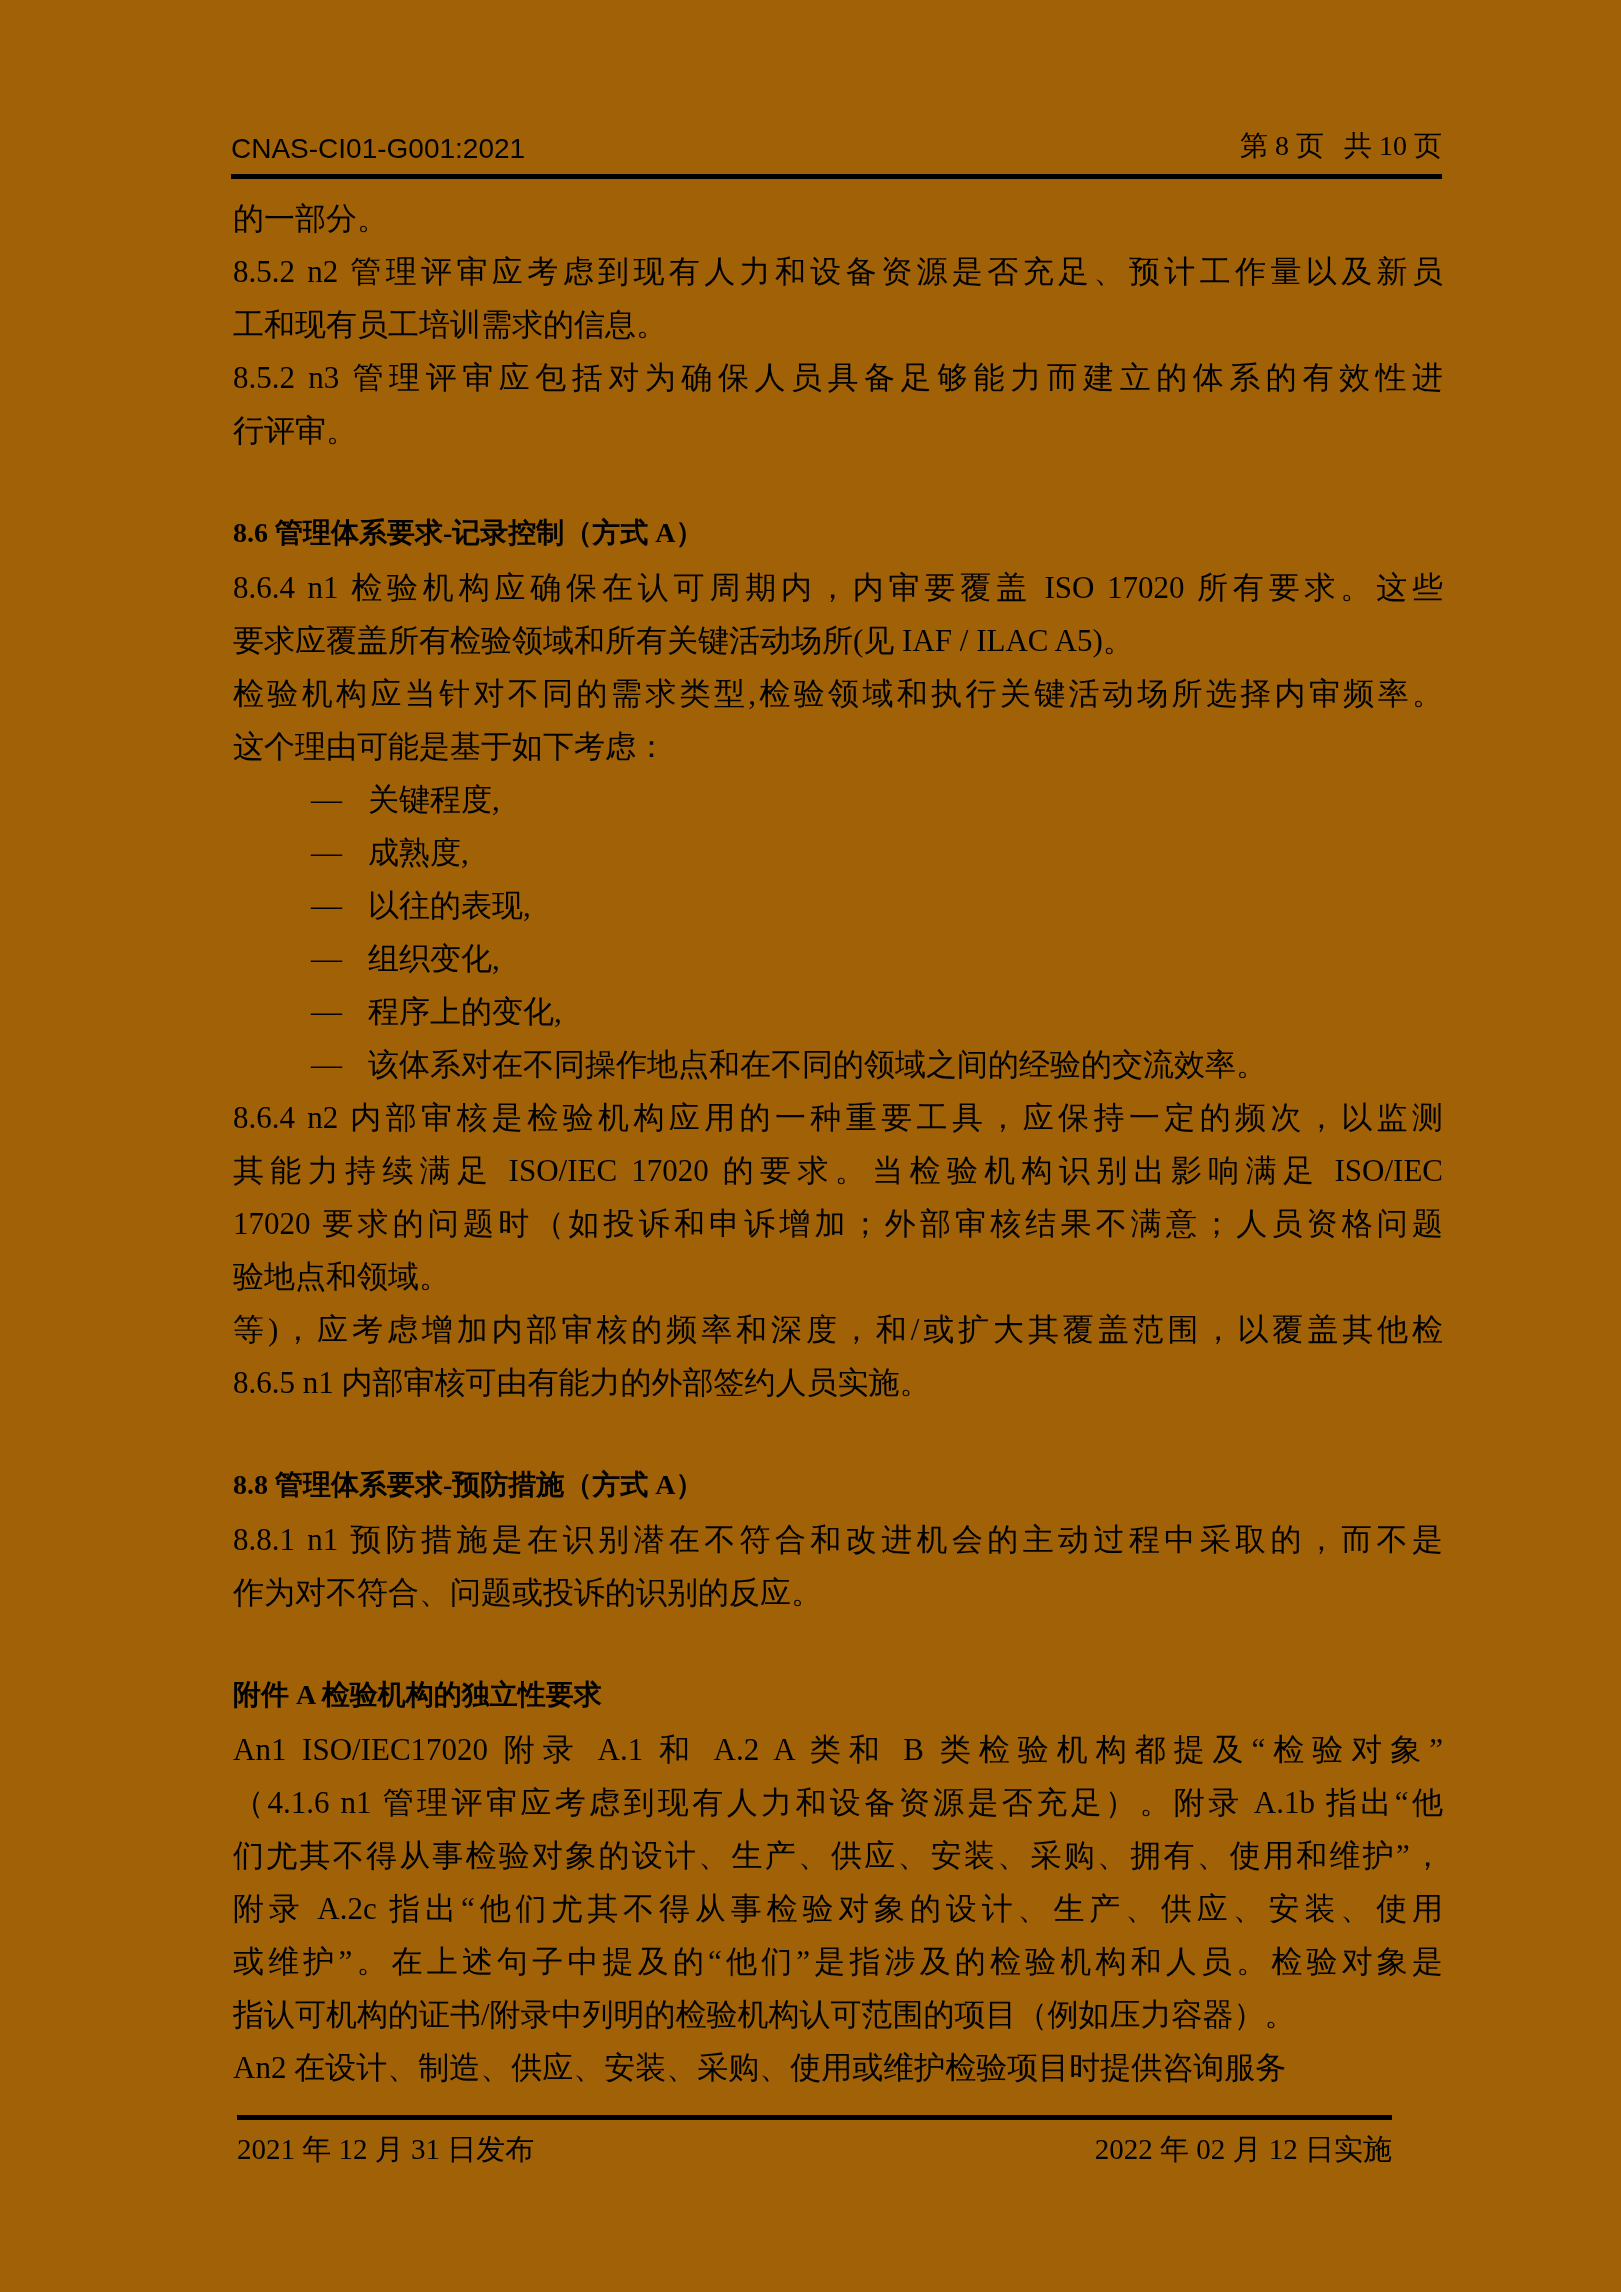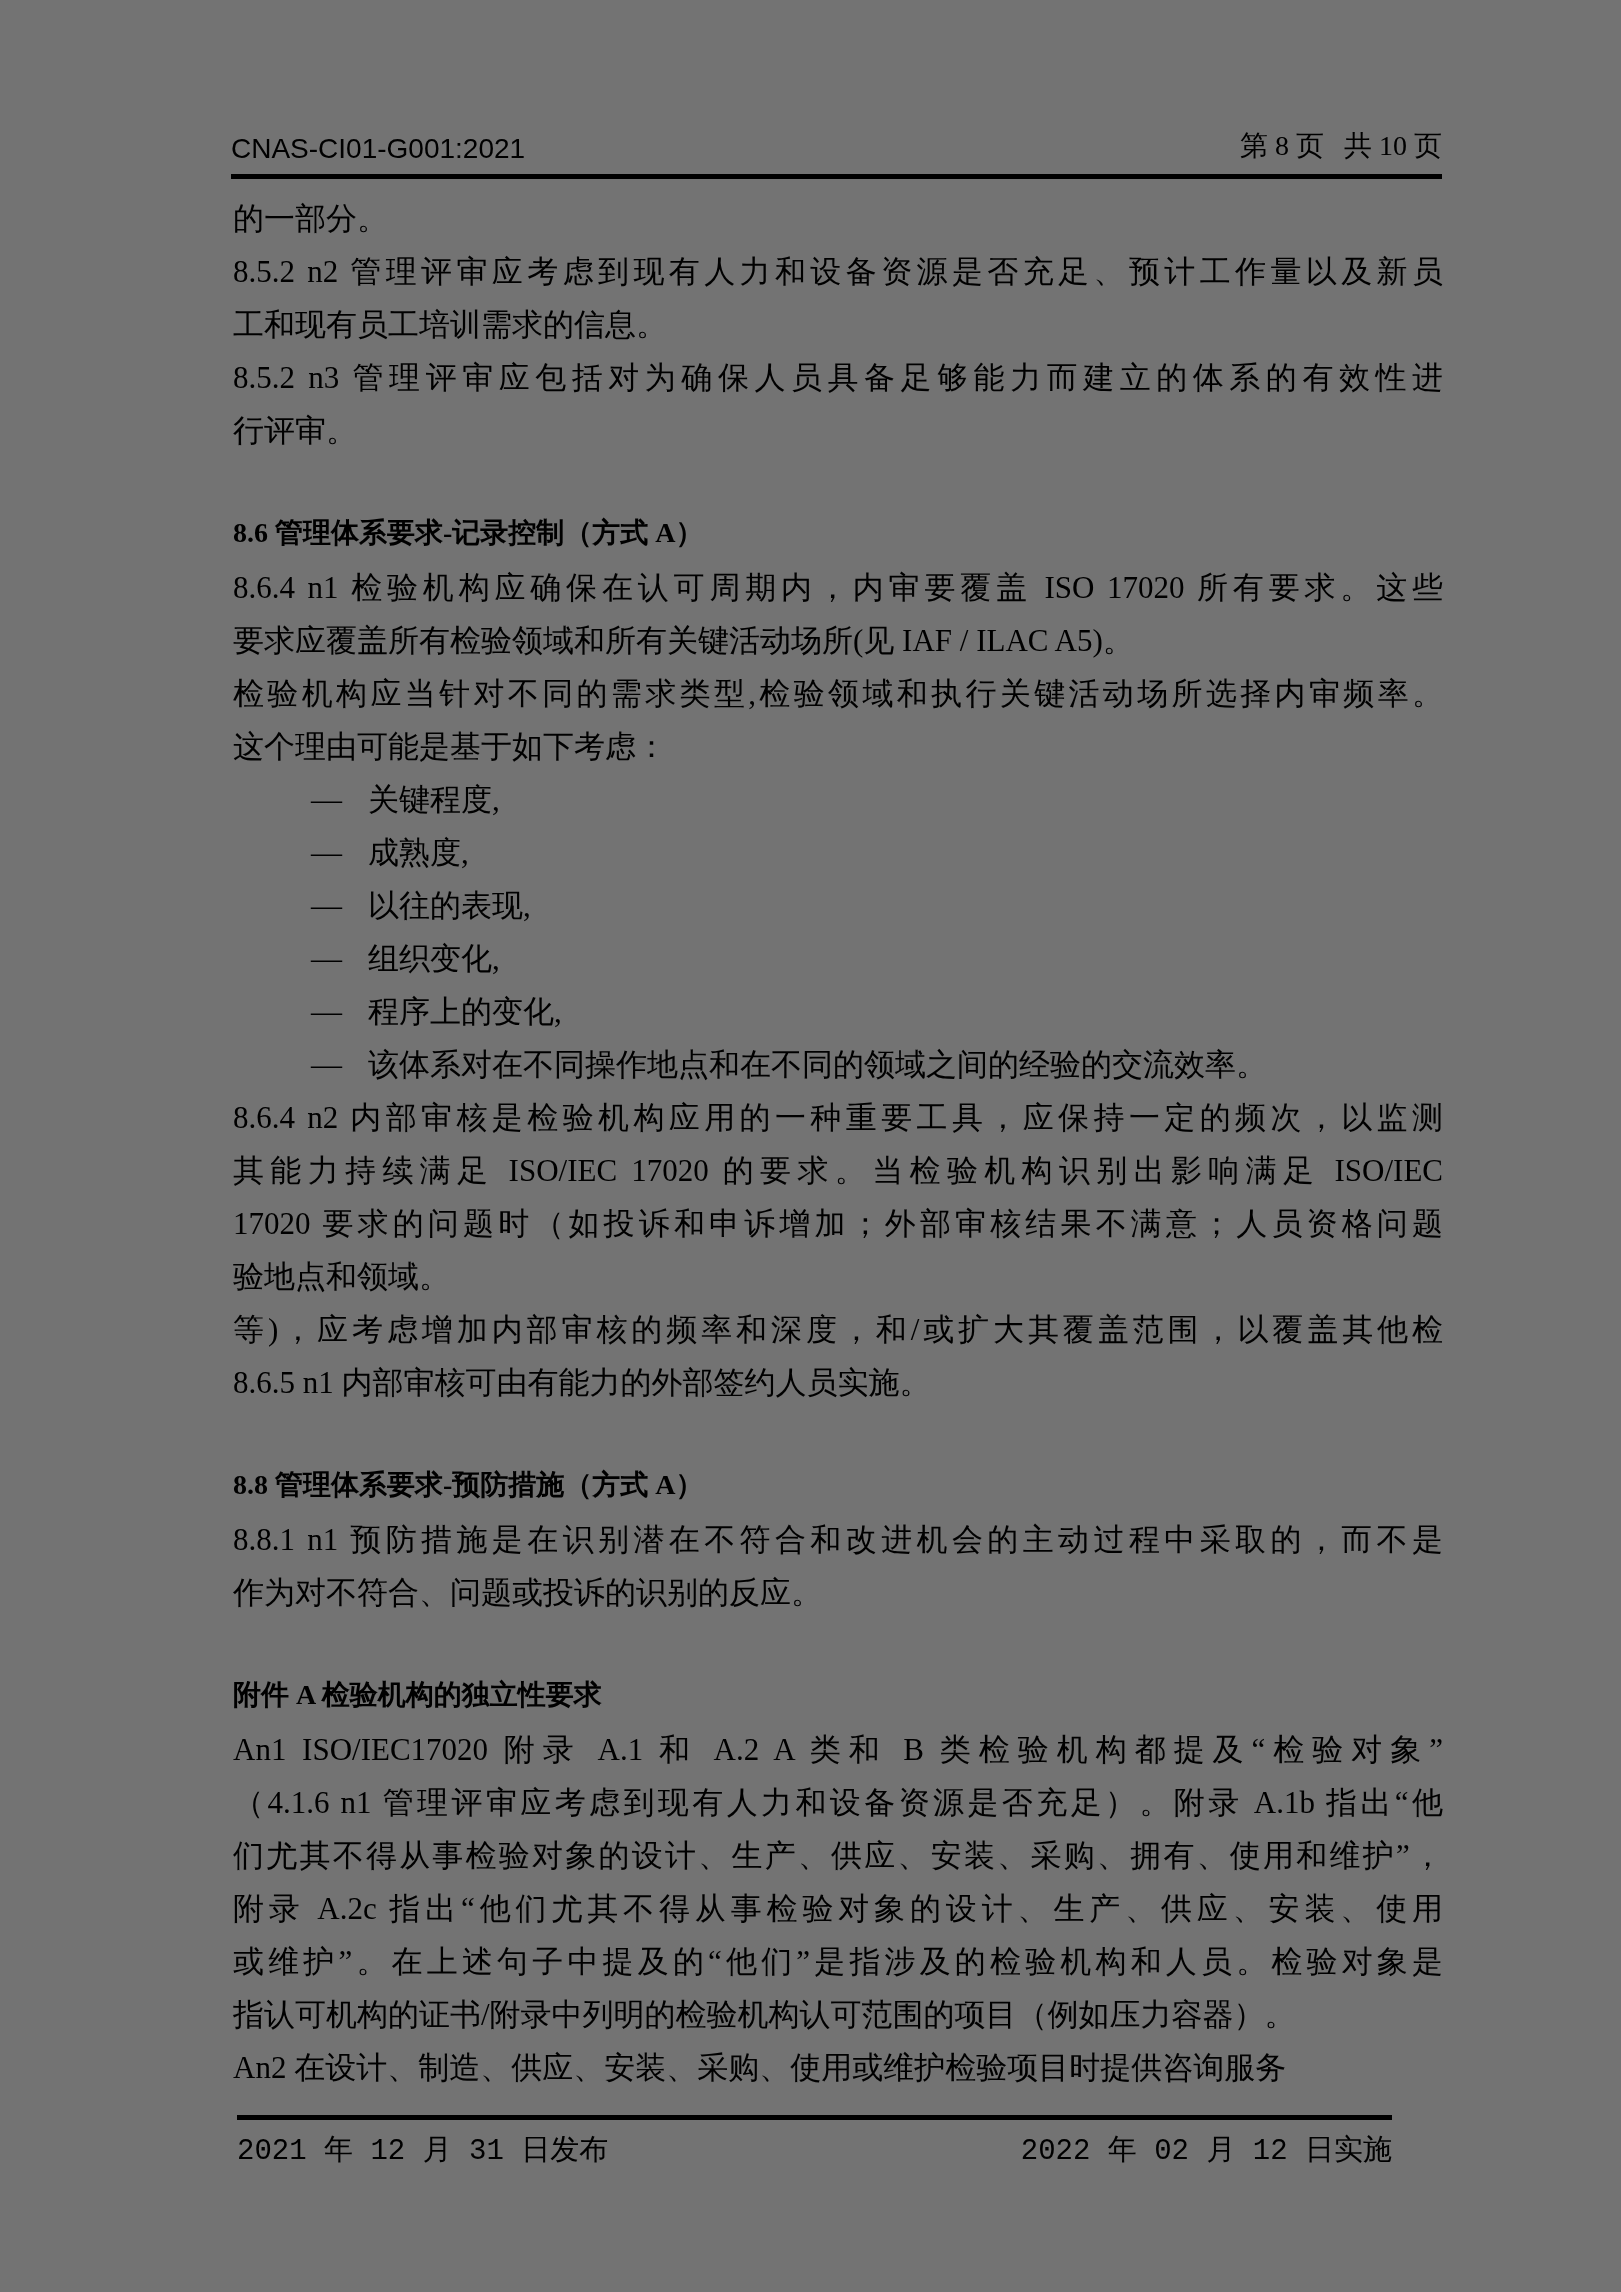--- a/index.html
+++ b/index.html
@@ -1,20 +1,20 @@
 <!DOCTYPE html>
 <html><head>
 <meta charset="utf-8">
 <style>
   html, body { margin: 0; padding: 0; background: #e8e8e8; }
   .page {
     position: relative;
     width: 1621px;
     height: 2293px;
-    background: #737373;
+    background: #a16207;
     color: #000000;
     font-family: "Liberation Serif", "DejaVu Serif", serif;
     overflow: hidden;
   }
   
   .header {
     position: absolute;
     top: 110px;
     left: 231px;
     width: 1211px;
@@ -57,21 +57,21 @@
   .footer {
     position: absolute;
     top: 2115px;
     left: 237px;
     width: 1155px;
     border-top: 5.9px solid #000000;
     padding-top: 9.8px;
     display: flex;
     justify-content: space-between;
     font-size: 29px;
-    font-family: Liberation Mono, monospace;
+    font-family: Liberation Serif, serif;
   }
 </style>
 </head>
 <body>
 
 <div class="page">
 
   <div class="header">
     <span>CNAS-CI01-G001:2021</span>
     <span class="pageinfo">

